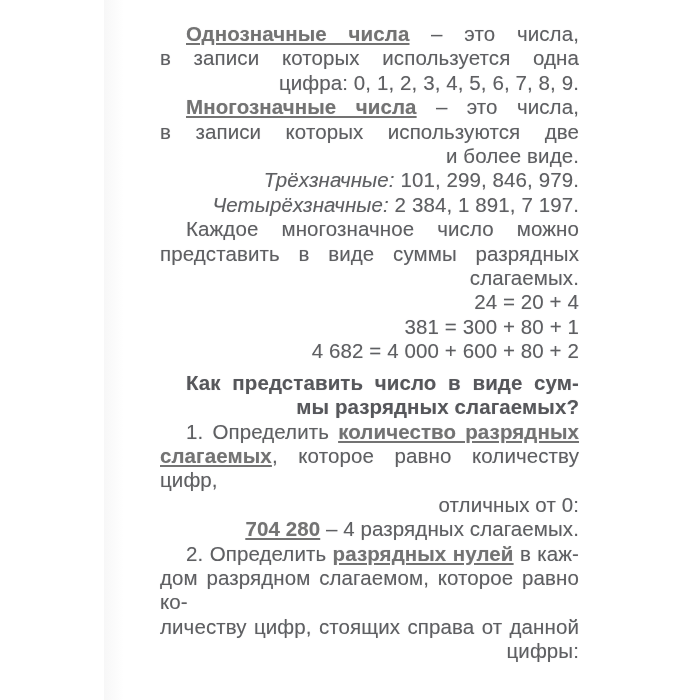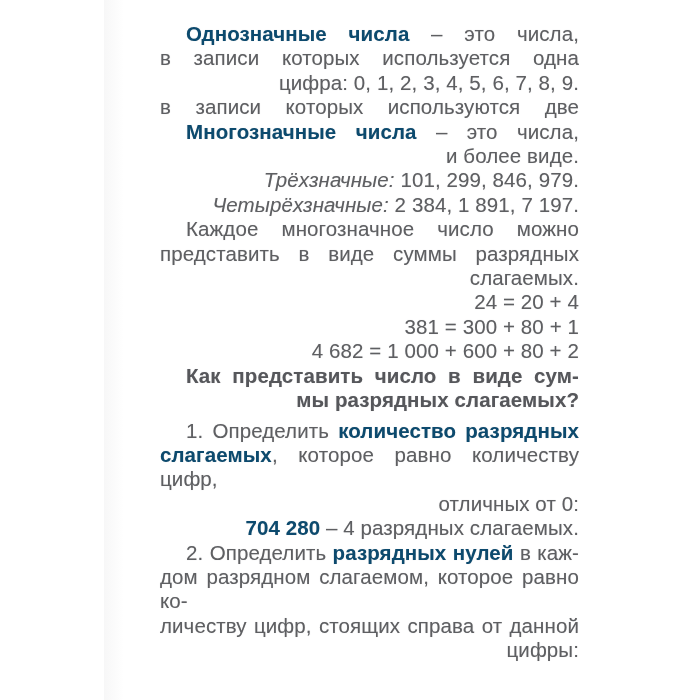--- a/index.html
+++ b/index.html
@@ -16,66 +16,66 @@
     position:absolute; left:104px; top:0; width:20px; height:700px;
     background:linear-gradient(to right, rgba(190,190,192,0.12), rgba(255,255,255,0));
     pointer-events:none;
   }
   .text-block {
     position:absolute; left:160px; top:22px; width:419px;
     font-size:20.5px; line-height:24.4px;
     color:#5e5f62; letter-spacing:0.1px;
     text-shadow:0 0 0.8px rgba(110,110,112,0.38);
   }
-  .text-block b { font-weight:700; color:#0c4a6e; }
+  .text-block b { font-weight:700; color:#737373;text-decoration:underline; }
   .jl { text-align:justify; text-align-last:justify; }
   .ll { text-align:right; }
   .ind   { text-indent:26px; }
   .ind-sm{ text-indent:14px; }
   .ind-eq{ text-indent:53px; }
   .ind-ex{ text-indent:28px; }
   .it { font-style:italic; }
-  .head { font-weight:700; color:#56575b; }
-  .mt6 { margin-top:6px; }
+  .head { font-weight:700; color:#56575b; margin-top:7px; }
+  .mt6 { margin-top:0; }
 </style>
 </head>
 <body>
 
 <div class="page">
   <div class="scan-edge"></div>
 
   <div class="text-block">
 
     <div>
       <div class="jl ind"><b>Однозначные числа</b><span> – это числа,</span></div>
       <div class="jl">в записи которых используется одна</div>
       <div class="ll">цифра: 0, 1, 2, 3, 4, 5, 6, 7, 8, 9.</div>
     </div>
 
     <div>
+      <div class="jl ind"><b>Многозначные числа</b><span> – это числа,</span></div>
       <div class="jl">в записи которых используются две</div>
-      <div class="jl ind"><b>Многозначные числа</b><span> – это числа,</span></div>
       <div class="ll">и более виде.</div>
     </div>
 
     <div>
       <div class="ll ind-sm"><span class="it">Трёхзначные:</span><span> 101, 299, 846, 979.</span></div>
       <div class="ll ind-sm"><span class="it">Четырёхзначные:</span><span> 2 384, 1 891, 7 197.</span></div>
     </div>
 
     <div>
       <div class="jl ind">Каждое многозначное число можно</div>
       <div class="jl">представить в виде суммы разрядных</div>
       <div class="ll">слагаемых.</div>
     </div>
 
     <div>
       <div class="ll ind-eq">24 = 20 + 4</div>
       <div class="ll ind-eq">381 = 300 + 80 + 1</div>
-      <div class="ll ind-eq">4 682 = 1 000 + 600 + 80 + 2</div>
+      <div class="ll ind-eq">4 682 = 4 000 + 600 + 80 + 2</div>
     </div>
 
     <div class="head">
       <div class="jl ind">Как представить число в виде сум-</div>
       <div class="ll">мы разрядных слагаемых?</div>
     </div>
 
     <div class="mt6">
       <div class="jl ind"><span>1. Определить </span><b>количество разрядных</b></div>
       <div class="jl"><b>слагаемых</b><span>, которое равно количеству цифр,</span></div>

